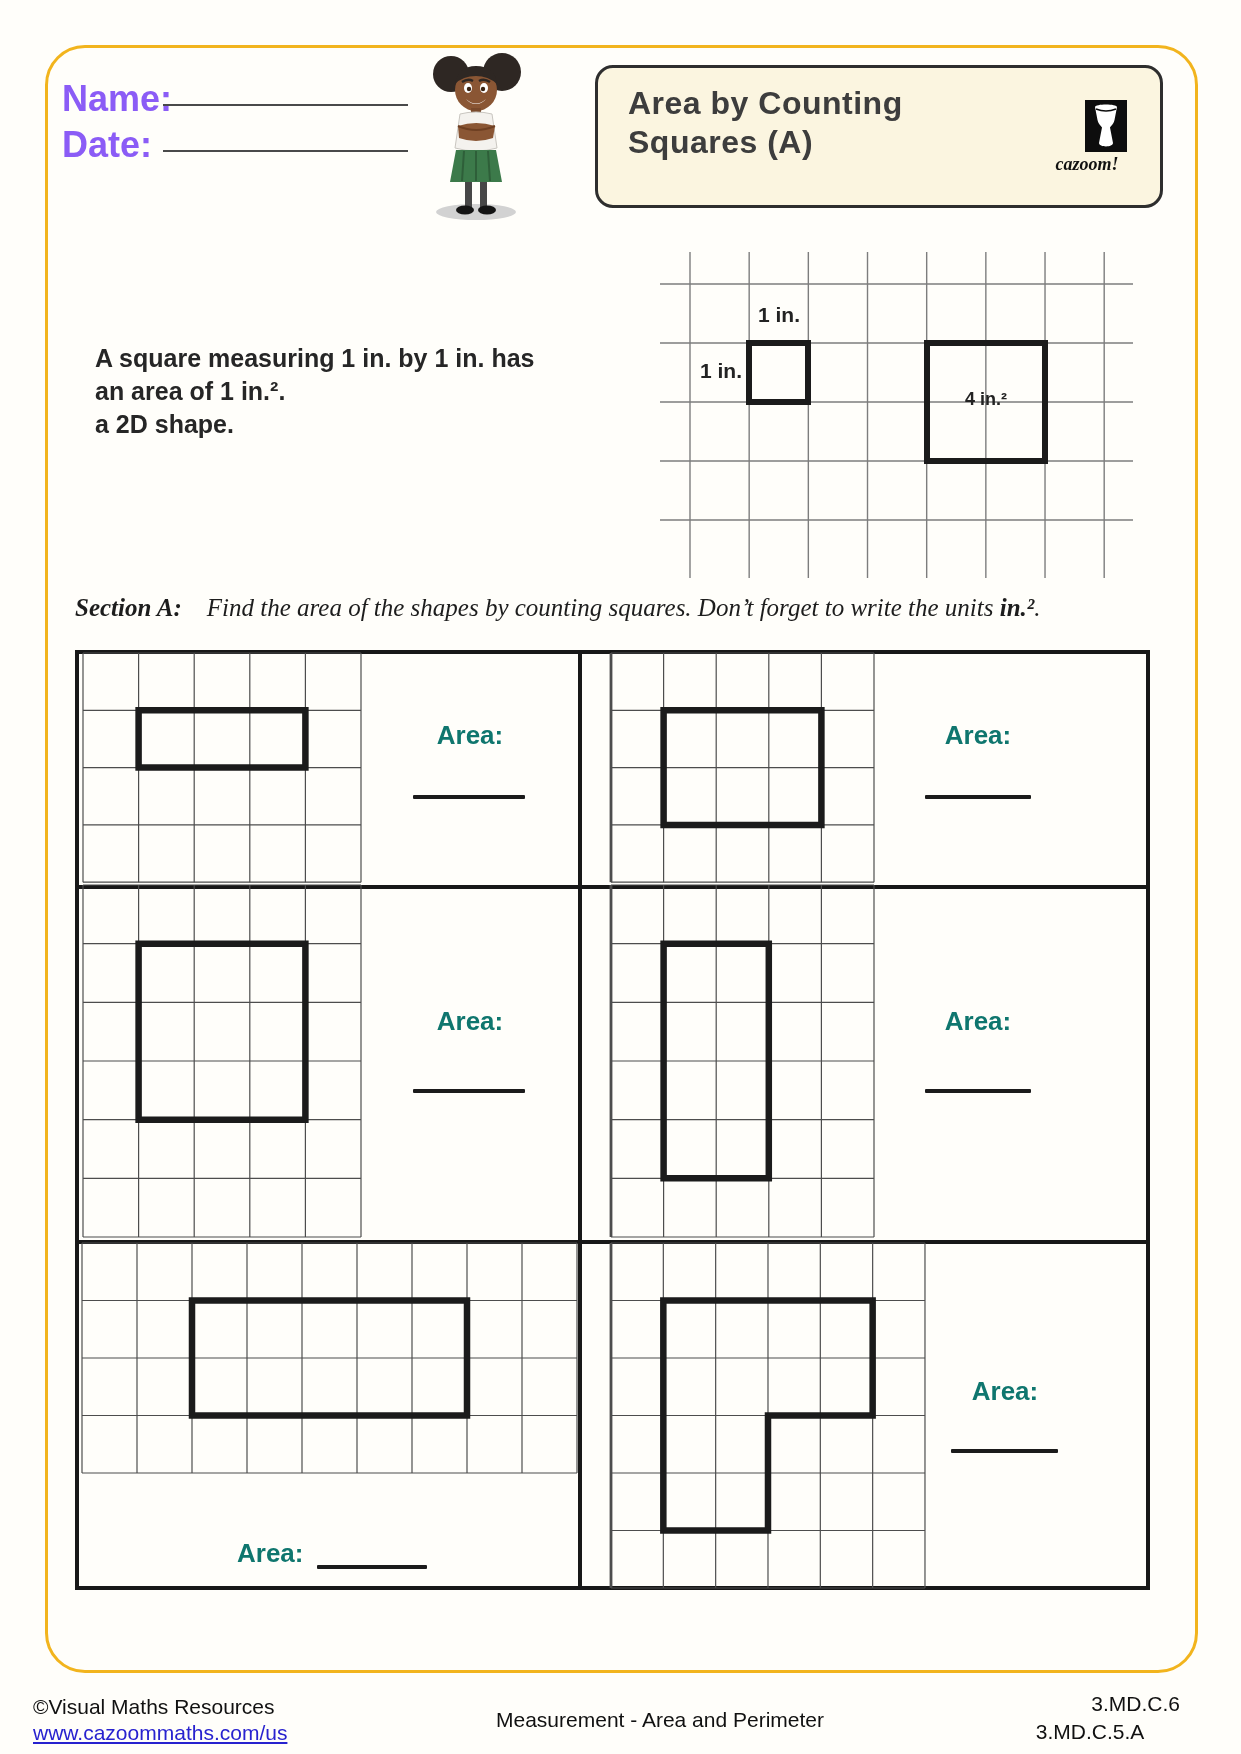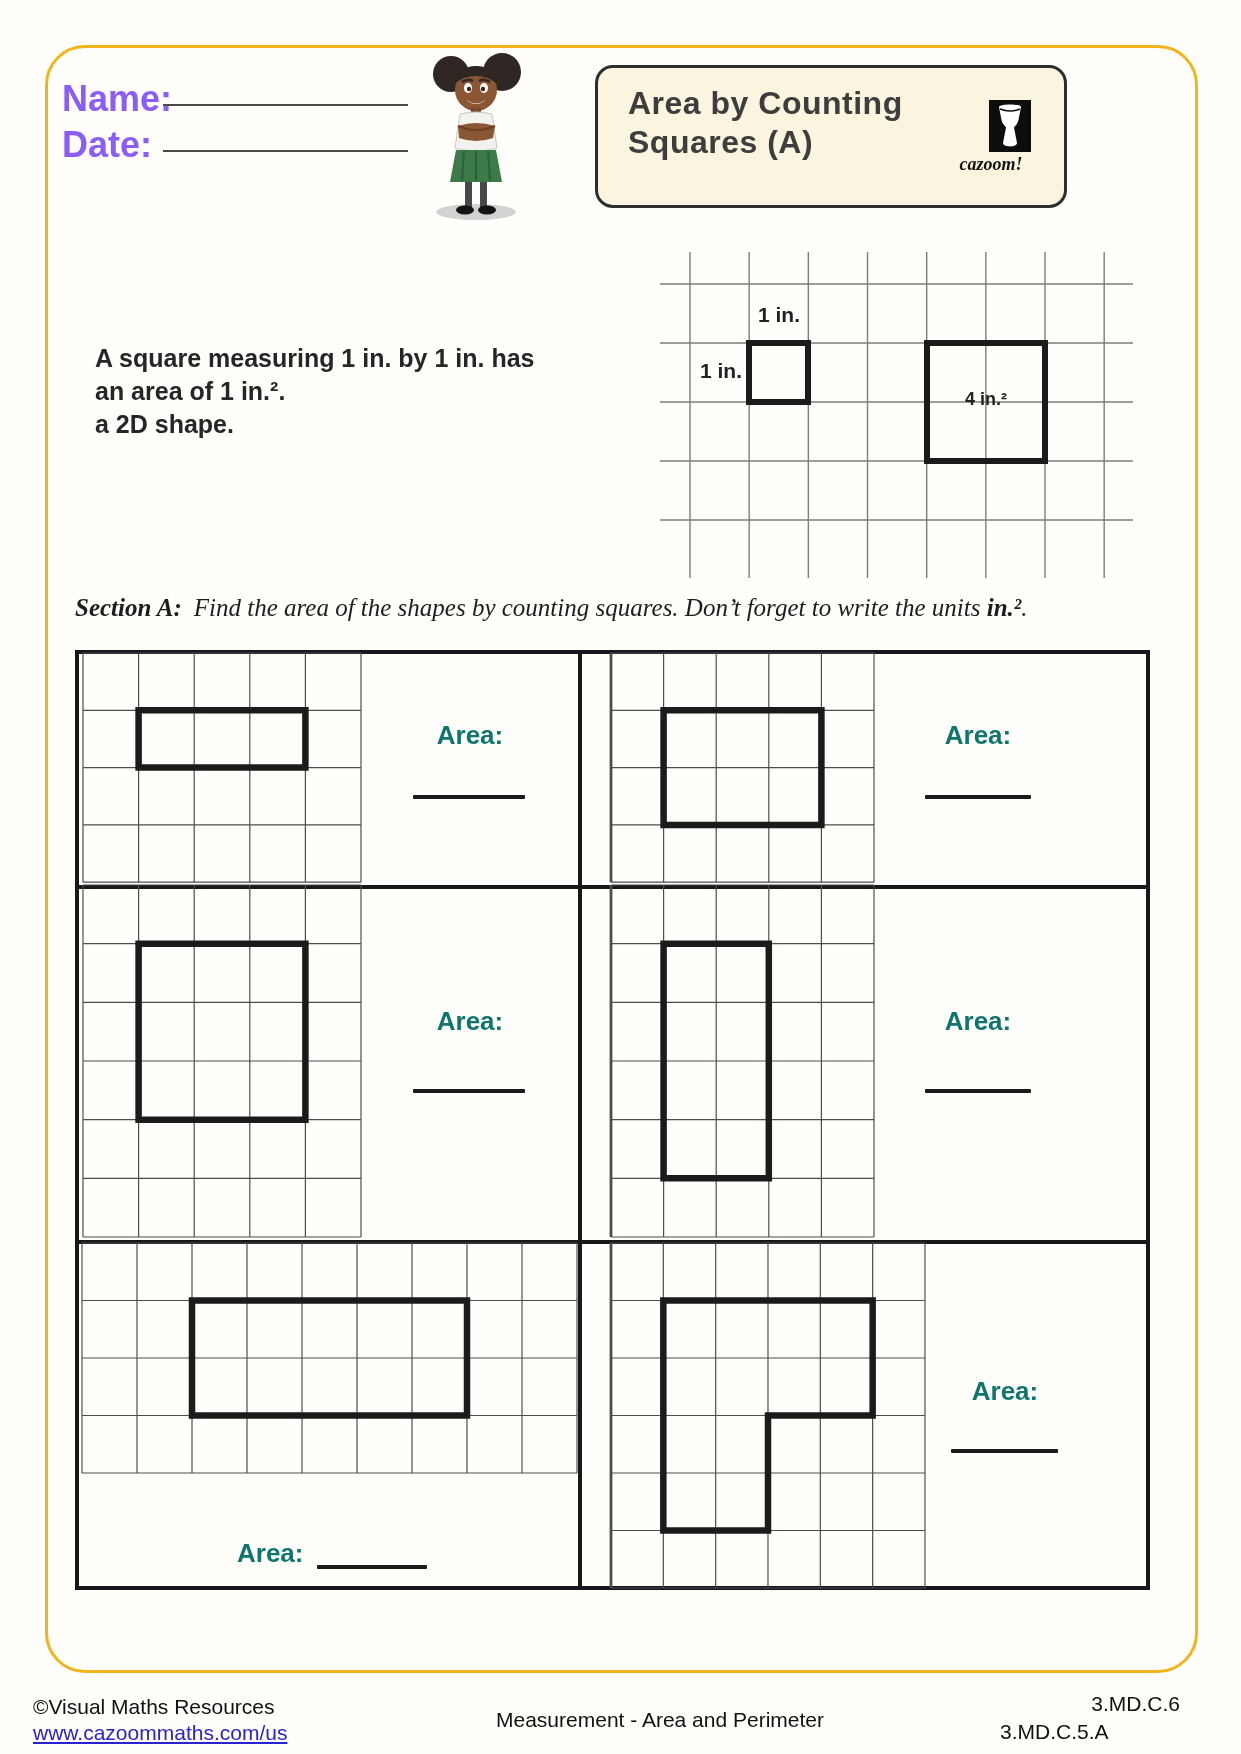--- a/index.html
+++ b/index.html
@@ -8,37 +8,37 @@
     background:#fffefa;font-family:"Liberation Sans",sans-serif;color:#231f20;
   }
   .abs{position:absolute;}
   .page-border{
     position:absolute;left:45px;top:45px;width:1147px;height:1622px;
     border:3px solid #f2b41d;border-radius:40px;
   }
   .field-label{font-size:36px;font-weight:bold;color:#8b5cf6;}
   .write-line{position:absolute;border-bottom:2px solid #4a4a4a;height:0;}
   .title-box{
-    position:absolute;left:595px;top:65px;width:472px;height:143px;
+    position:absolute;left:595px;top:65px;width:568px;height:143px;
     background:#fbf5e0;border:3px solid #2e2e2e;border-radius:18px;box-sizing:border-box;
   }
   .title-text{
     position:absolute;left:30px;top:16px;font-size:32px;line-height:1.22;
     font-weight:bold;color:#3d3d3d;letter-spacing:0.5px;
   }
   .logo-square{position:absolute;right:33px;top:32px;width:42px;height:52px;background:#0d0d0d;}
   .logo-word{
     position:absolute;right:18px;top:86px;width:110px;text-align:center;
     font-family:"Liberation Serif",serif;font-weight:bold;font-size:18px;color:#111;font-style:italic;
   }
   .intro{position:absolute;left:95px;top:330px;width:500px;font-size:25px;font-weight:bold;color:#262626;line-height:33px;margin-top:12px;}
   .intro .p2{margin-top:15px;}
   .demo-label{position:absolute;font-size:21px;font-weight:bold;color:#232323;}
   .section-a{position:absolute;left:75px;top:594px;width:1090px;font-family:"Liberation Serif",serif;font-size:25px;color:#1d1d1d;}
-  .sa-head{font-weight:bold;font-style:italic;margin-right:12px;}
+  .sa-head{font-weight:bold;font-style:italic;margin-right:25px;}
   .sa-body{font-style:italic;}
   .sa-units{font-weight:bold;}
   .worktable{
     position:absolute;left:75px;top:650px;width:1075px;height:940px;
     border:4px solid #181818;box-sizing:border-box;
   }
   .divider{position:absolute;background:#181818;}
   .area-label{font-size:26px;font-weight:bold;color:#0f766e;text-align:center;}
   .answer-line{position:absolute;background:#1b1b1b;height:4px;border-radius:1px;}
   .fig{position:absolute;}
@@ -244,15 +244,15 @@
   <div class="abs area-label" style="left:237px;top:1538px;">Area:</div>
   <div class="answer-line" style="left:317px;top:1565px;width:110px;"></div>
 
   <div class="abs area-label" style="left:940px;top:1376px;width:130px;">Area:</div>
   <div class="answer-line" style="left:951px;top:1449px;width:107px;"></div>
 
   <div class="footer-text" style="left:33px;top:1695px;">©Visual Maths Resources</div>
   <div class="footer-text footer-link" style="left:33px;top:1721px;">www.cazoommaths.com/us</div>
   <div class="footer-text" style="left:400px;top:1708px;width:520px;text-align:center;">Measurement - Area and Perimeter</div>
   <div class="footer-text" style="left:1000px;top:1692px;width:180px;text-align:right;">3.MD.C.6</div>
-  <div class="footer-text" style="left:1000px;top:1720px;width:180px;text-align:left;">3.MD.C.5.A</div>
+  <div class="footer-text" style="left:1000px;top:1720px;width:180px;text-align:center;">3.MD.C.5.A</div>
 
 </div>
 
 </body></html>

